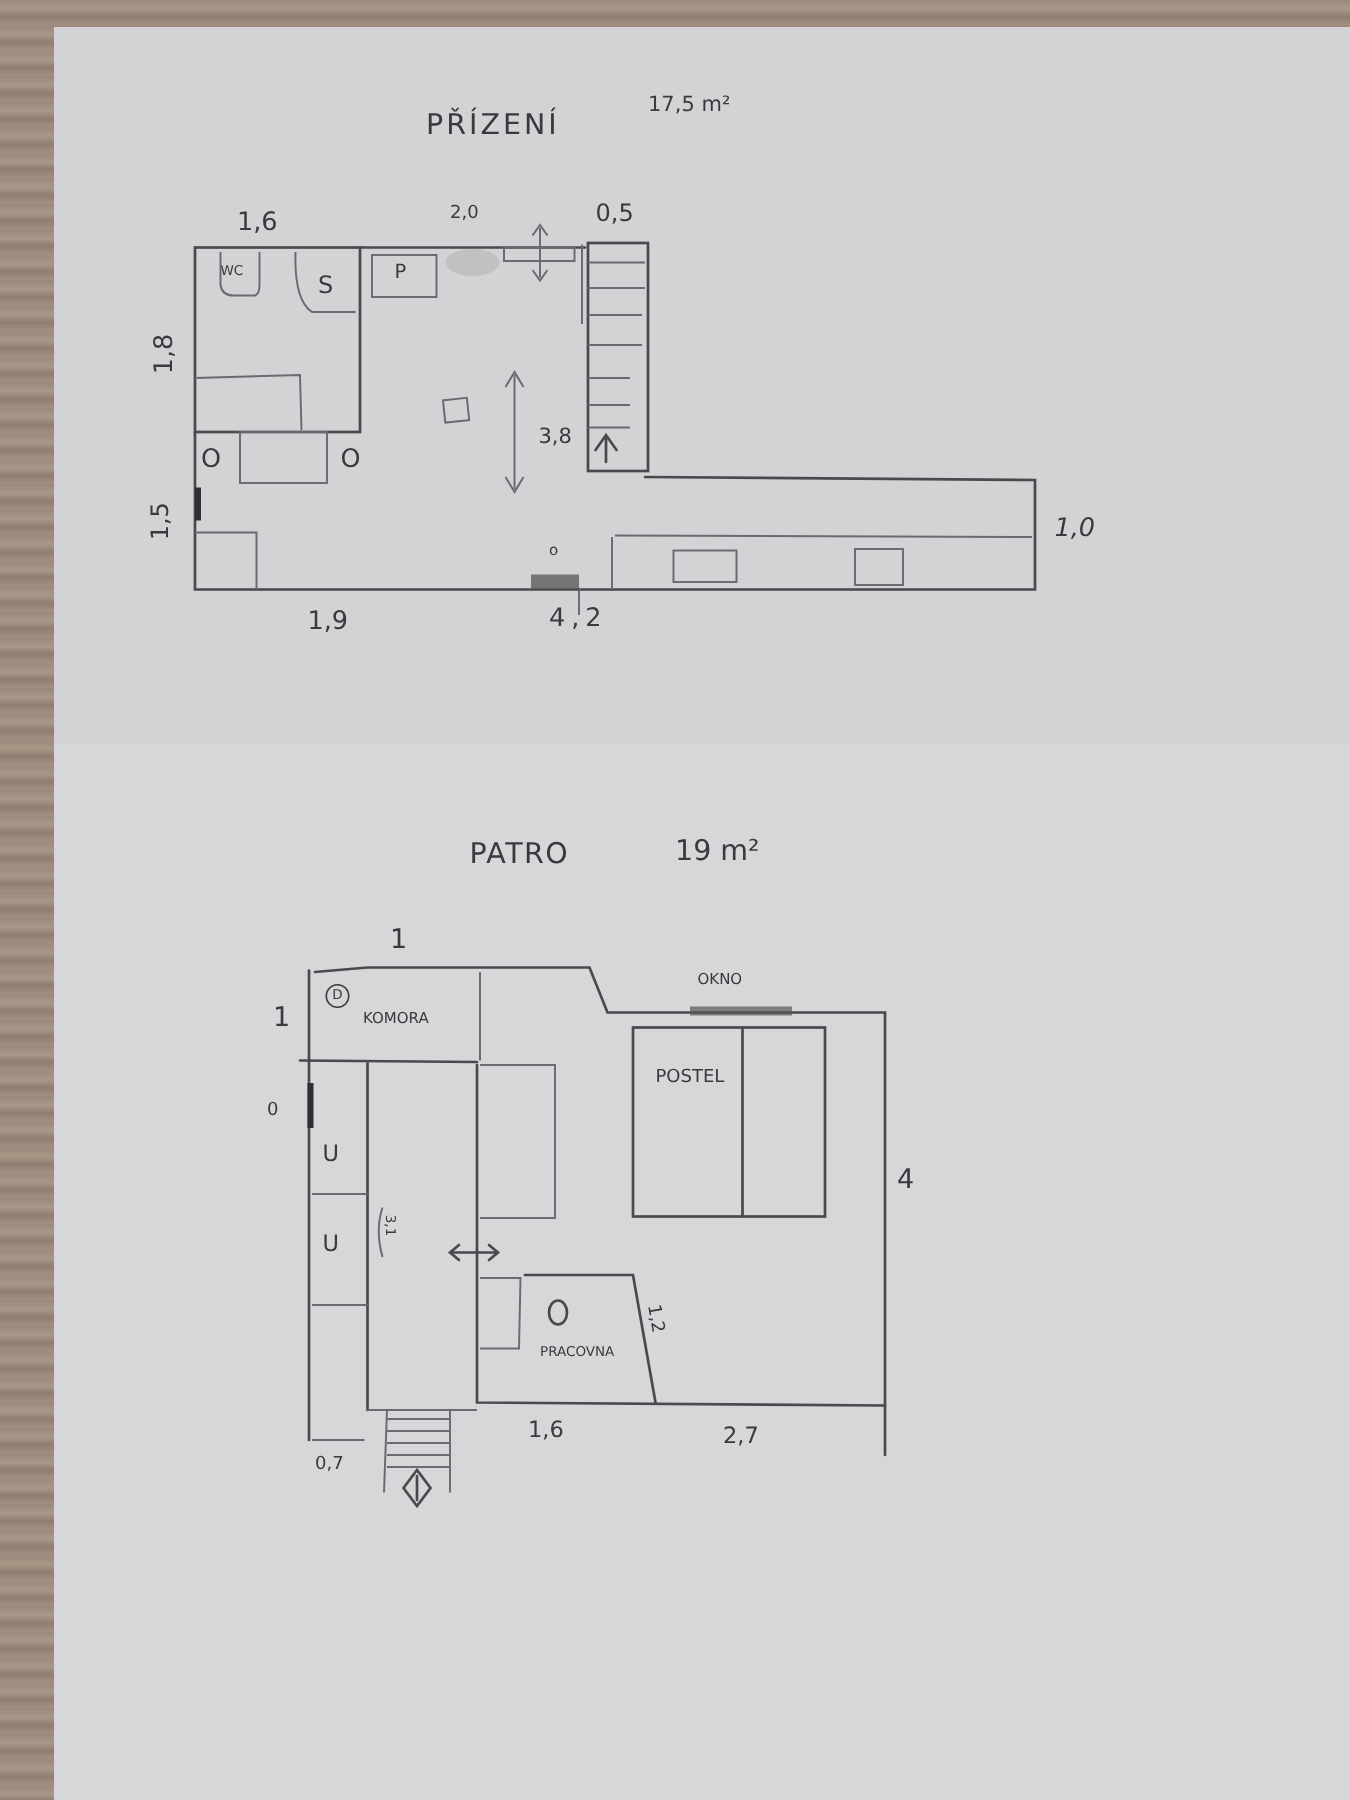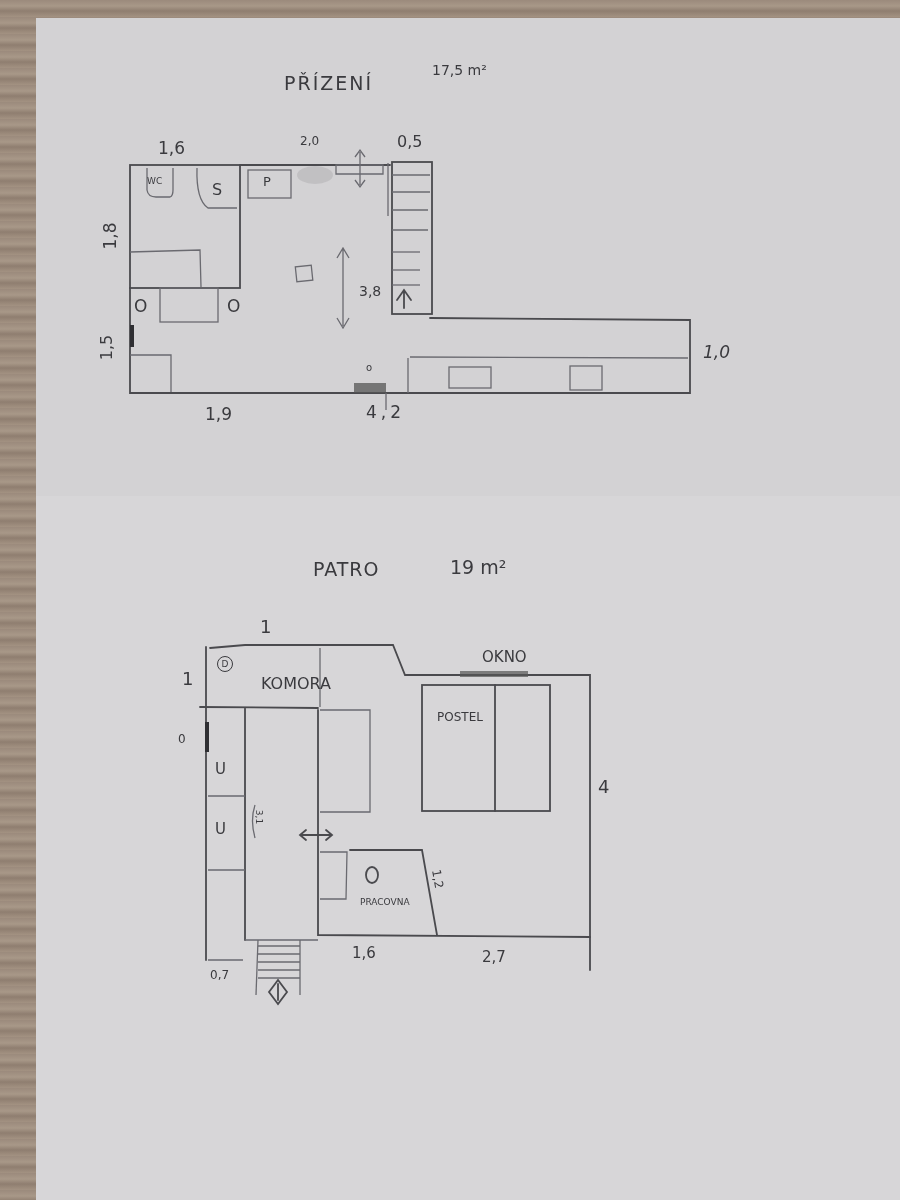--- a/index.html
+++ b/index.html
@@ -115,22 +115,22 @@
 <div class="lbl" style="left:366px;top:362px;font-size:10px;">o</div>
 <div class="lbl" style="left:703px;top:342px;font-size:17px;font-style:italic;">1,0</div>
 <div class="lbl" style="left:205px;top:404px;font-size:17px;text-align:center;">1,9</div>
 <div class="lbl" style="left:366px;top:402px;font-size:17px;letter-spacing:4px;">4,2</div>
 
 <div class="lbl" style="left:313px;top:558px;font-size:19px;letter-spacing:1px;">PATRO</div>
 <div class="lbl" style="left:450px;top:556px;font-size:19px;">19 m²</div>
 <div class="lbl" style="left:260px;top:616px;font-size:18px;">1</div>
 <div class="lbl" style="left:182px;top:668px;font-size:18px;">1</div>
 <div class="lbl" style="left:217px;top:656px;width:14px;height:14px;border:1.5px solid #3a3a3e;border-radius:50%;font-size:9px;text-align:center;line-height:14px;">D</div>
-<div class="lbl" style="left:261px;top:674px;font-size:16px;">KOMORA</div>
-<div class="lbl" style="left:465px;top:648px;font-size:15px;margin-left:17px;">OKNO</div>
+<div class="lbl" style="left:242px;top:674px;font-size:10px;">KOMORA</div>
+<div class="lbl" style="left:465px;top:648px;font-size:10px;">OKNO</div>
 <div class="lbl" style="left:437px;top:710px;font-size:12px;">POSTEL</div>
 <div class="lbl" style="left:178px;top:732px;font-size:12px;">0</div>
 <div class="lbl" style="left:215px;top:760px;font-size:15px;">U</div>
 <div class="lbl" style="left:215px;top:820px;font-size:15px;">U</div>
 <div class="lbl" style="left:252px;top:812px;font-size:9px;transform:rotate(90deg);">3,1</div>
 <div class="lbl" style="left:598px;top:776px;font-size:18px;">4</div>
 <div class="lbl" style="left:360px;top:897px;font-size:9px;">PRACOVNA</div>
 <div class="lbl" style="left:428px;top:872px;font-size:12px;transform:rotate(80deg);">1,2</div>
 <div class="lbl" style="left:210px;top:968px;font-size:12px;text-align:right;">0,7</div>
 <div class="lbl" style="left:352px;top:944px;font-size:15px;">1,6</div>

